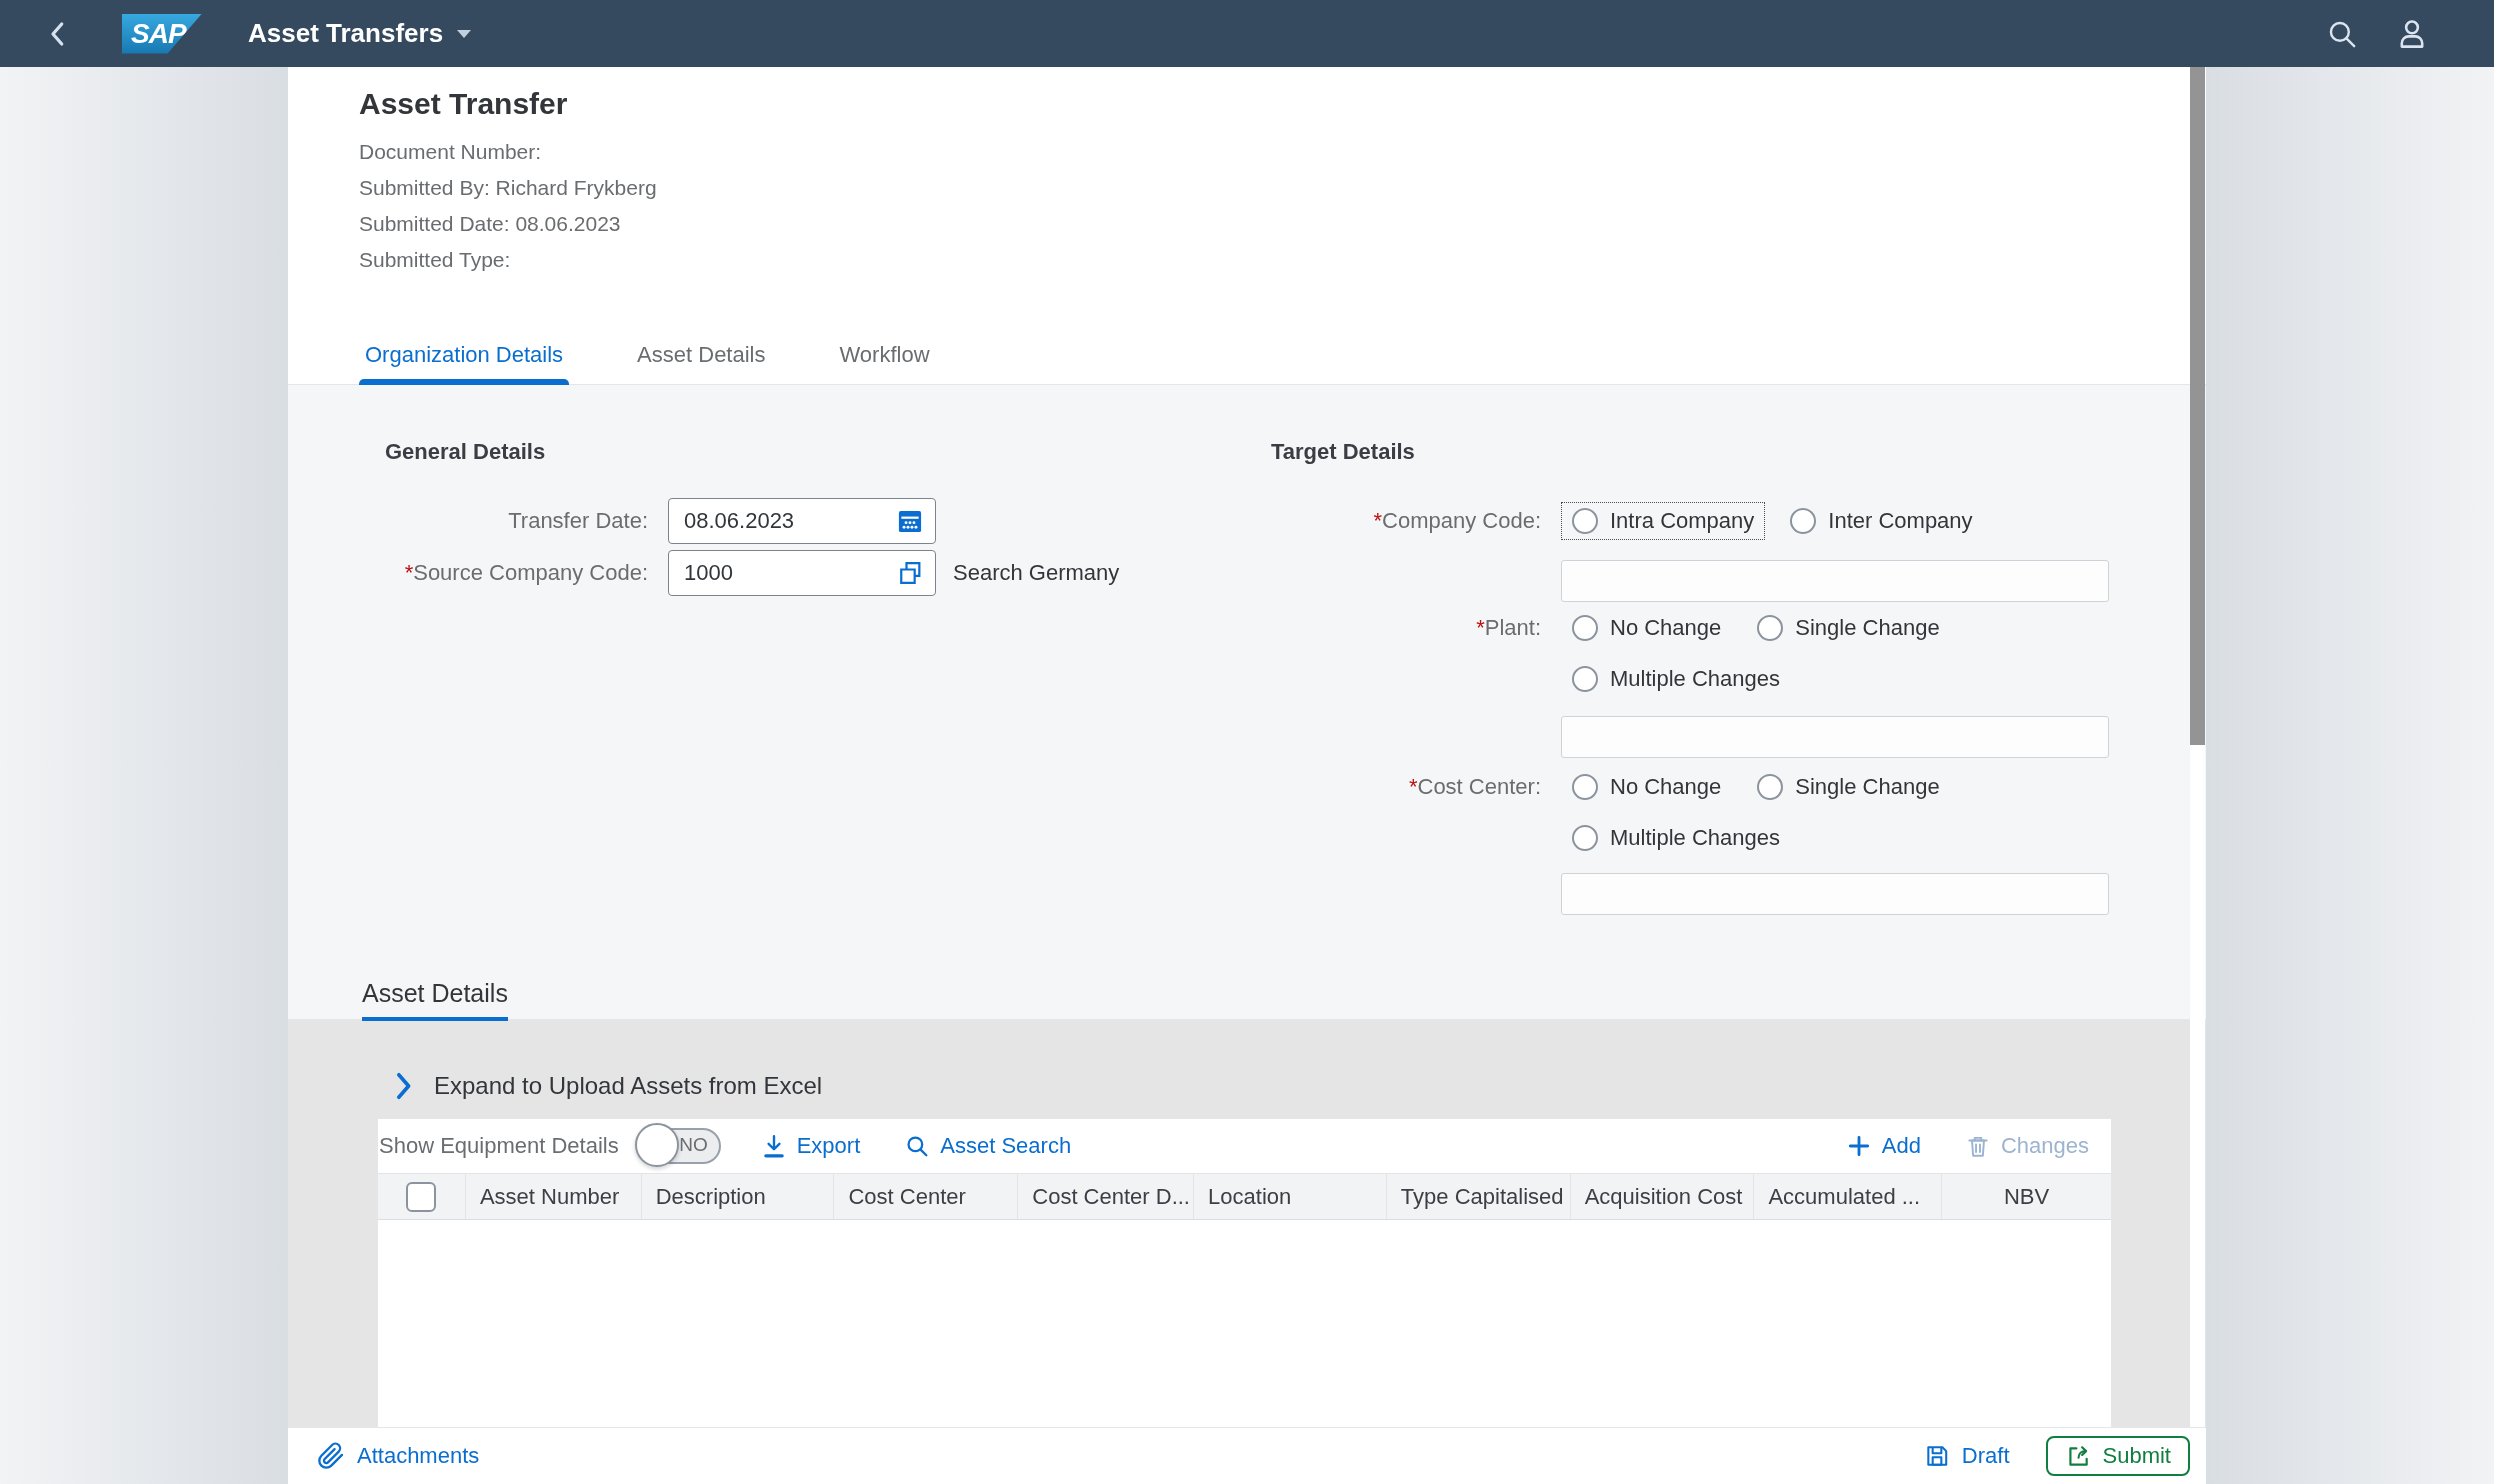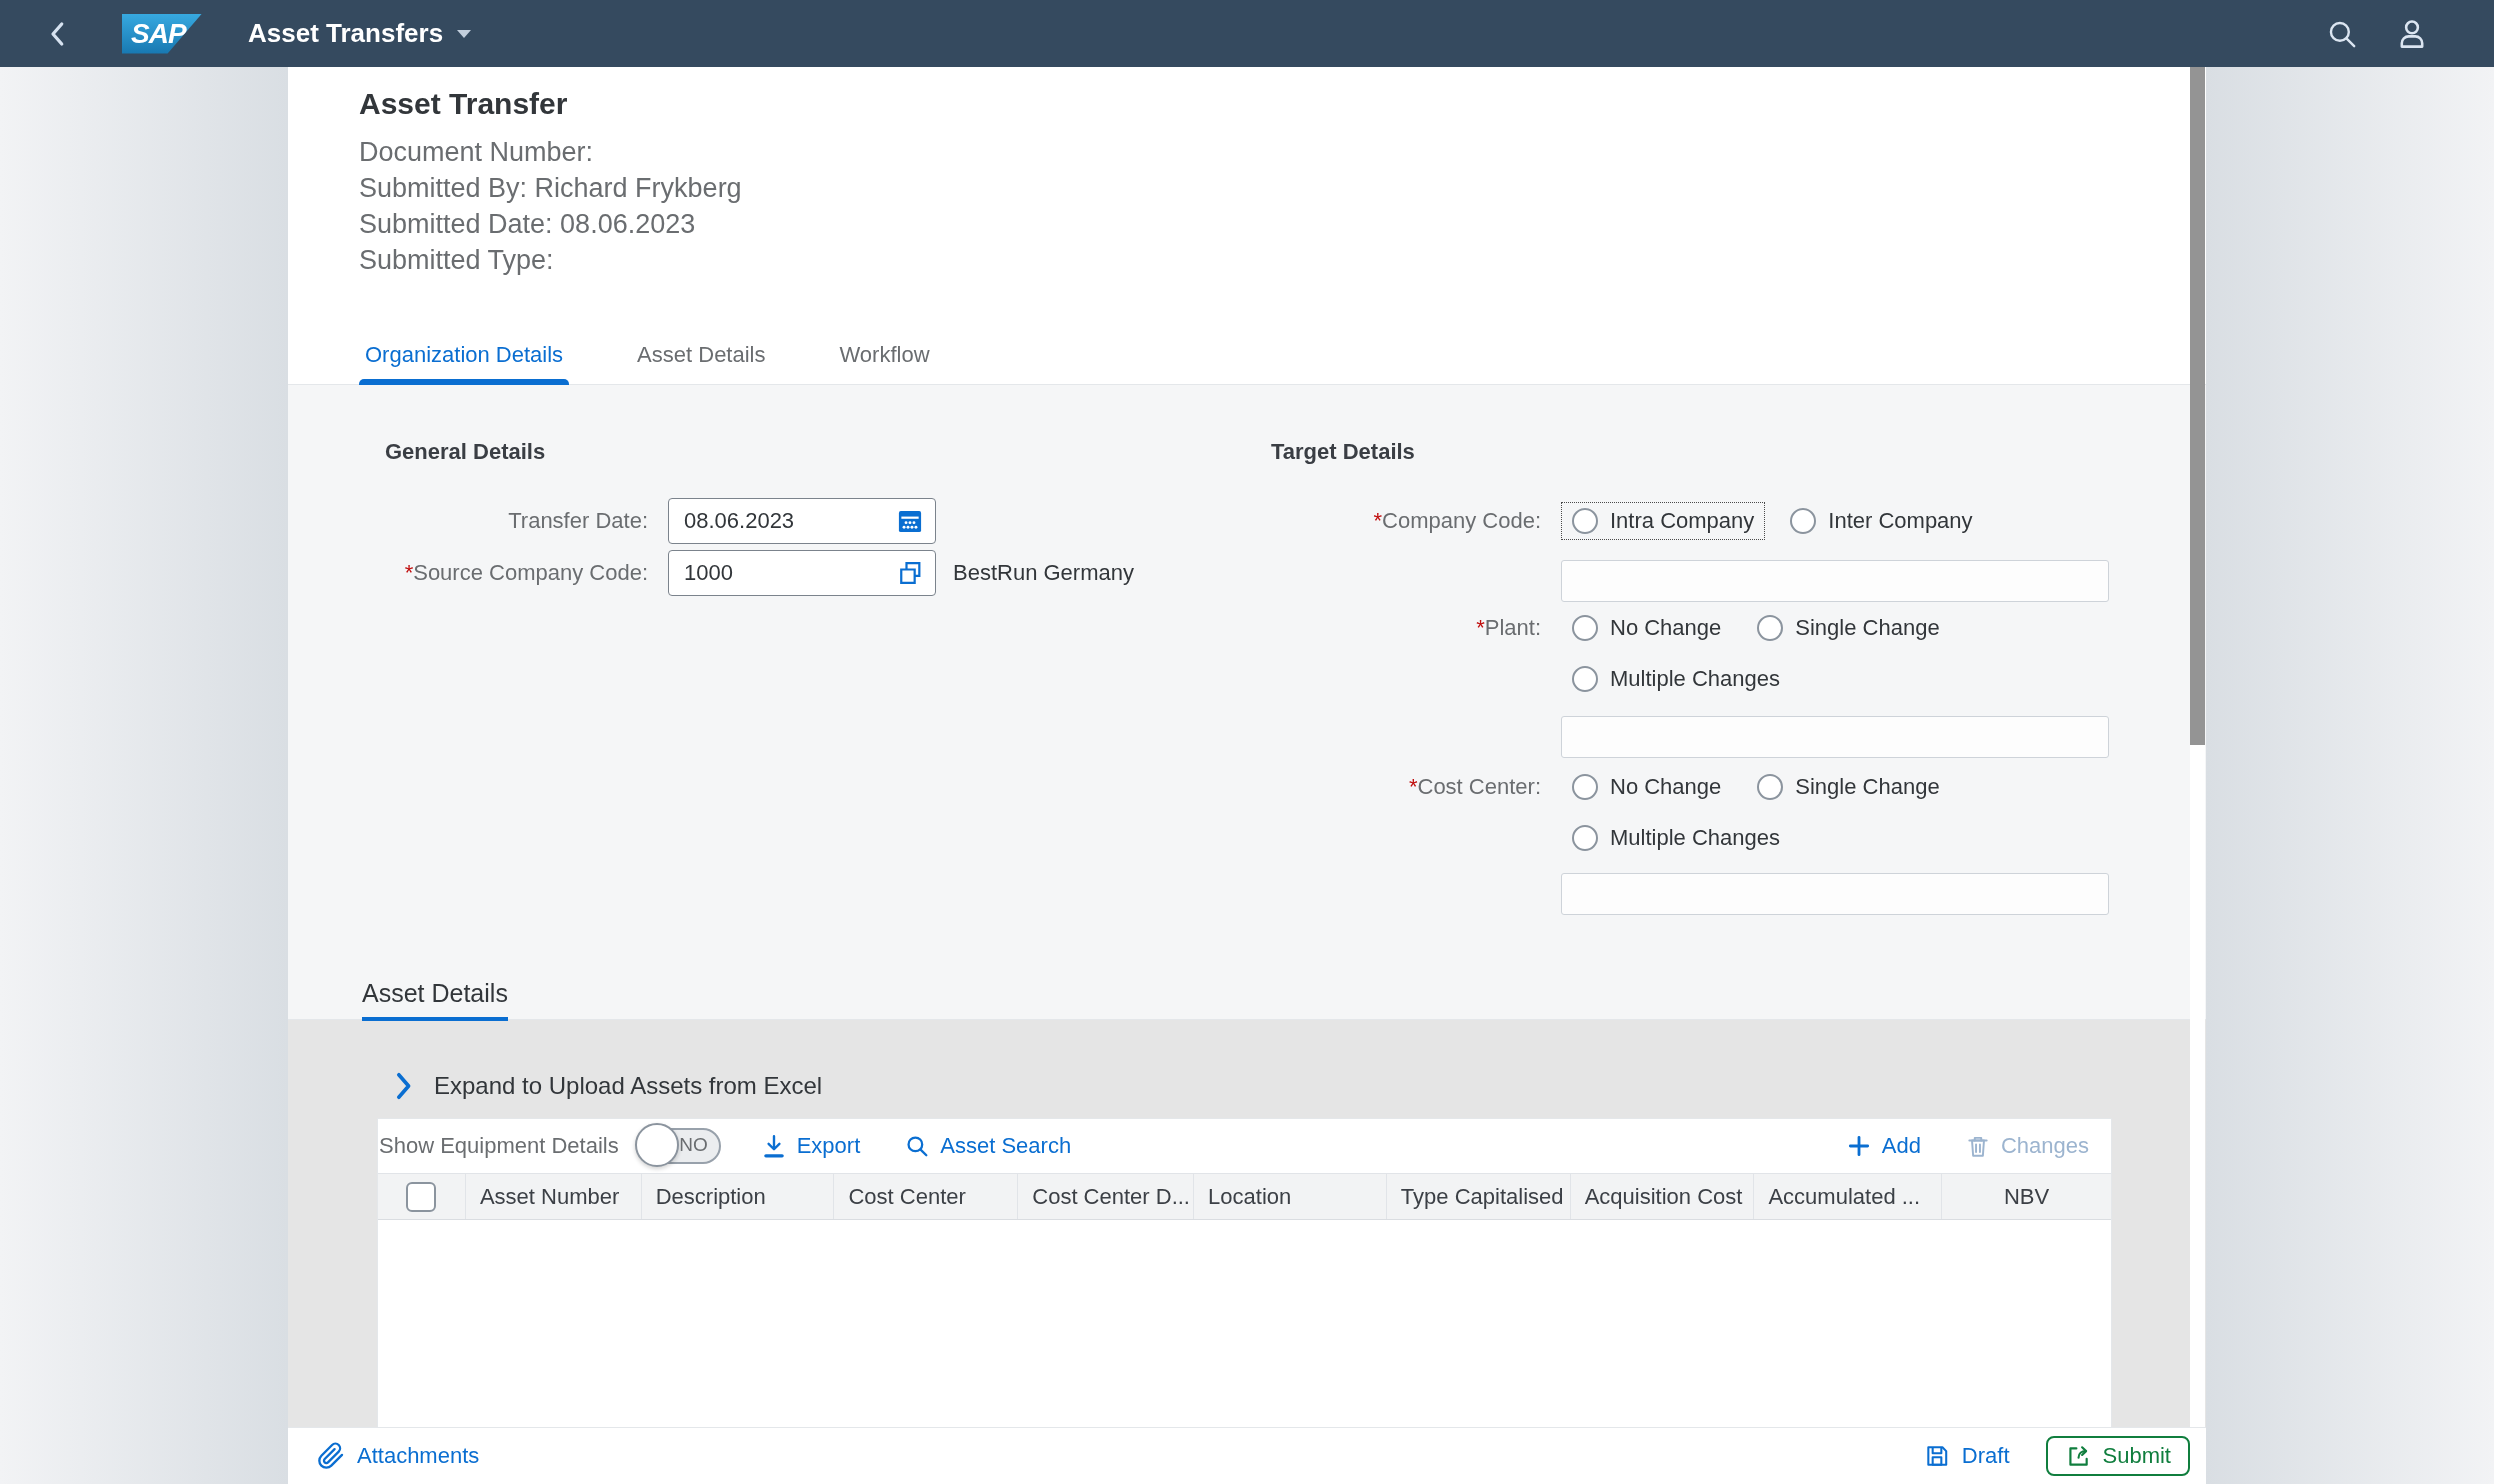--- a/index.html
+++ b/index.html
@@ -23,21 +23,21 @@
   .shell-spacer{flex:1;}
   .shell-ico{width:48px;height:48px;display:flex;align-items:center;justify-content:center;cursor:pointer;}
   .shell-ico + .shell-ico{margin-left:22px;}
 
   
   .content{position:absolute;left:288px;top:67px;width:1918px;height:1417px;background:#fff;
     display:flex;flex-direction:column;}
   .page-head{height:263px;padding:22px 0 0 71px;background:#fff;}
   .page-title{font-size:30px;color:#32363a;line-height:30px;}
   .page-info{list-style:none;margin-top:15px;}
-  .page-info li{font-size:27px;color:#6a6d70;line-height:36px;}
+  .page-info li{font-size:21px;color:#6a6d70;line-height:36px;}
   .tabbar{height:55px;display:flex;gap:62px;padding-left:71px;border-bottom:1px solid #e4e7ea;align-items:flex-end;}
   .tab{font-size:22px;color:#6a6d70;padding:0 6px 16px;position:relative;cursor:pointer;white-space:nowrap;}
   .tab.active{color:#0a6ed1;}
   .tab.active::after{content:"";position:absolute;left:0;right:0;bottom:-1px;height:6px;background:#0a6ed1;border-radius:5px 5px 0 0;}
 
   .content-body{height:1042px;position:relative;background:#e5e5e5;}
   .form-region{position:absolute;top:0;left:0;right:0;height:635px;background:#f5f6f7;border-bottom:1px solid #e4e7ea;}
 
   .sec-head{font-size:22px;font-weight:bold;color:#3a3e44;height:30px;line-height:30px;margin-bottom:31px;}
 
@@ -185,21 +185,21 @@
         <span class="flabel"><span class="ast">*</span><span>Source Company Code:</span></span>
         <div class="input">
           <input value="1000" style="">
           <span class="in-ico">
             <svg width="28" height="28" viewBox="0 0 24 24" fill="none" stroke="#0a6ed1" stroke-width="1.9">
                 <path d="M16 9 V20.5 H4.5 V9 Z" fill="#fff"></path>
                 <path d="M9 9 V3.5 h11 v11 h-4"></path>
               </svg>
           </span>
         </div>
-        <span class="helper">BestRun Germany</span>
+        <span class="helper">Search Germany</span>
       </div>
     </div>
 
     <div class="section-target">
       <div class="sec-head">Target Details</div>
 
       <div class="trow">
         <span class="tlabel"><span class="ast">*</span><span>Company Code:</span></span>
         <div class="opts">
           <span class="opt focused">

